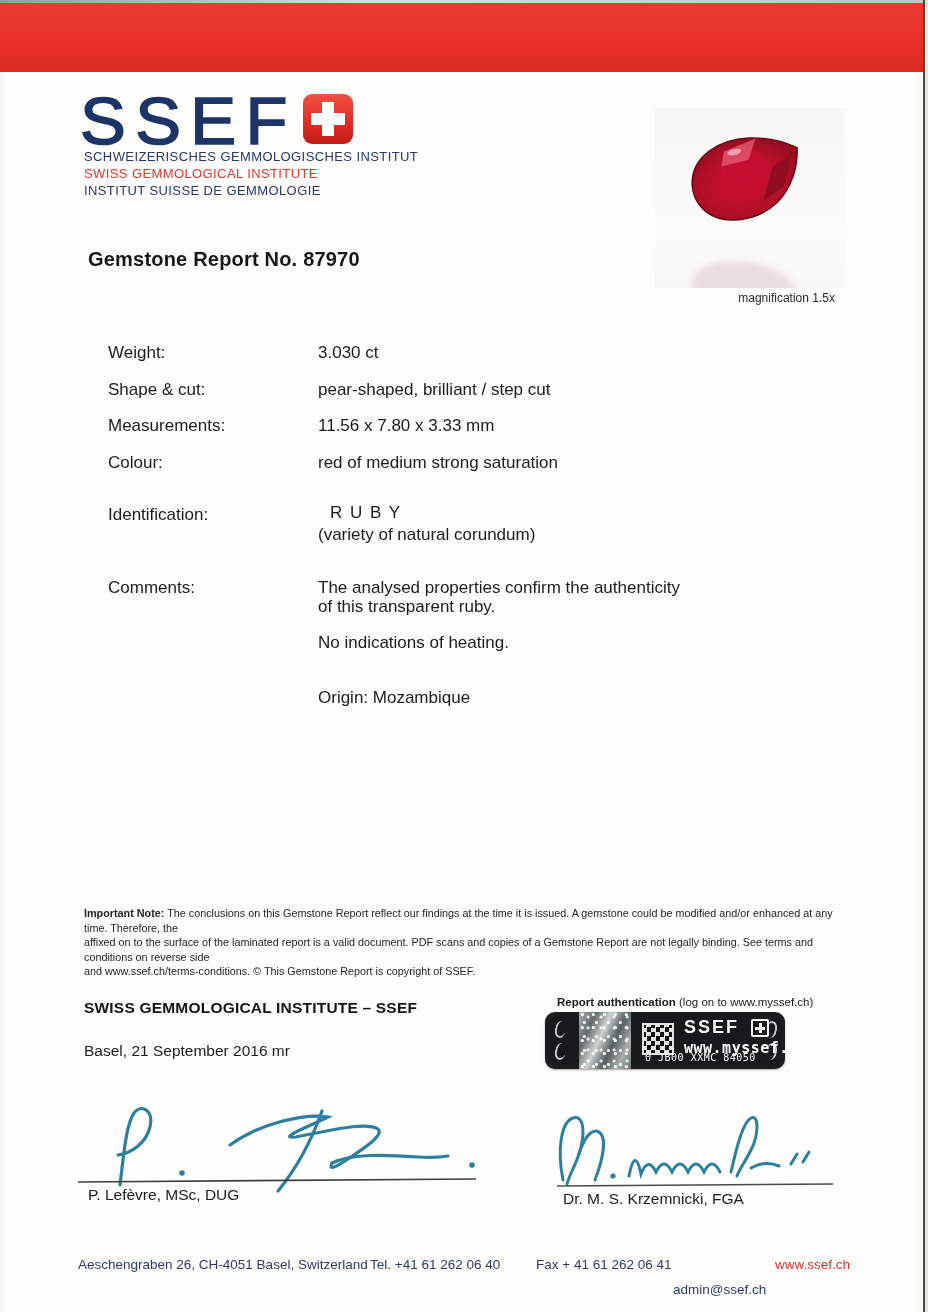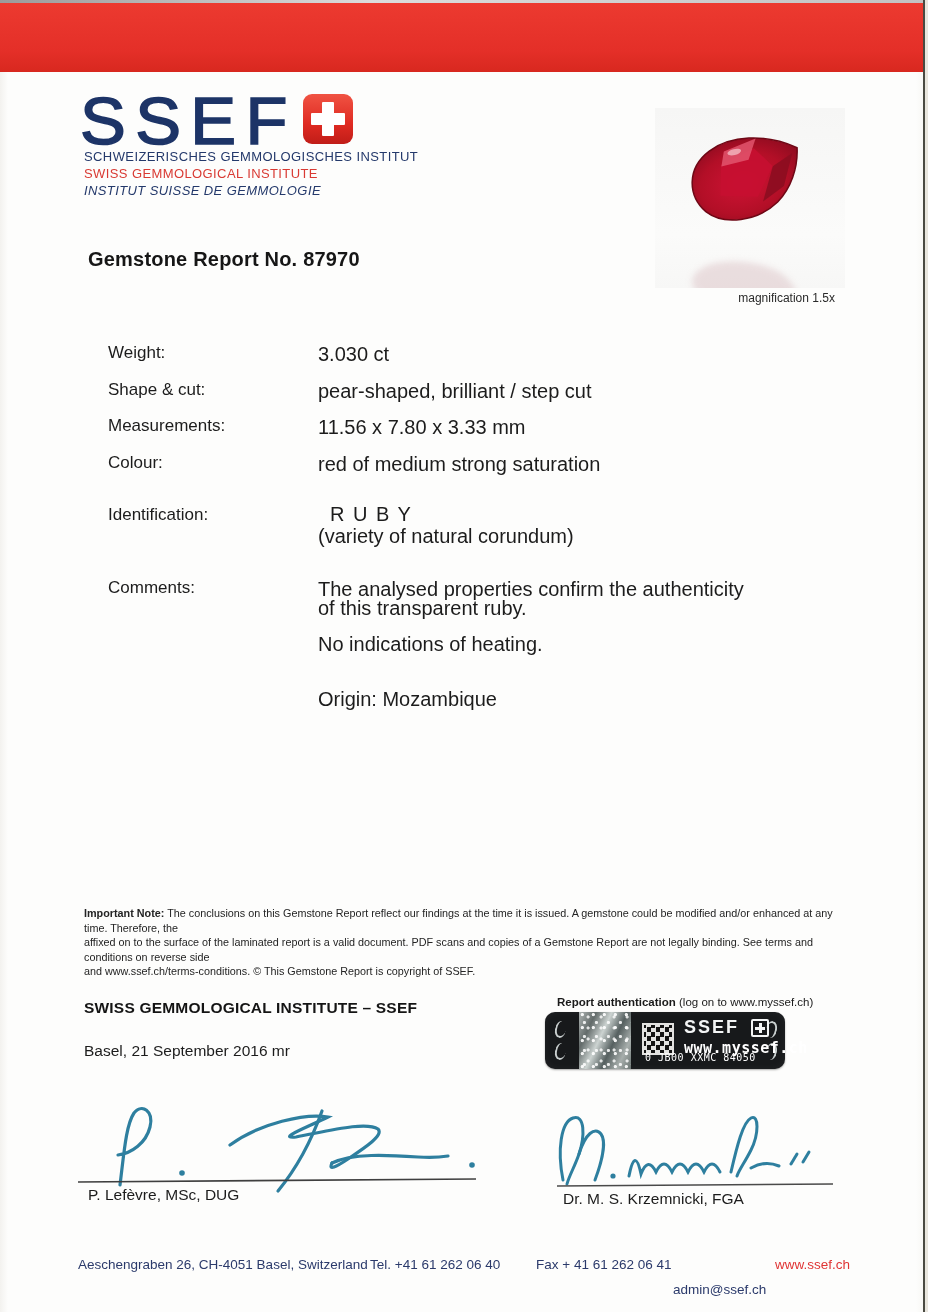--- a/index.html
+++ b/index.html
@@ -16,29 +16,29 @@
   
   .wordmark{left:80px;top:88px;font-size:66px;font-weight:400;color:#1d3467;
     letter-spacing:9px;-webkit-text-stroke:1.6px #1d3467;line-height:1;transform:scaleX(1.04);transform-origin:left;}
   .cross-box{left:303px;top:94px;width:50px;height:50px;border-radius:9px;
     background:linear-gradient(180deg,#f05343,#df2a22 60%,#c01d18);}
   .cross-box .v{position:absolute;left:19px;top:8px;width:12px;height:34px;background:#fff;border-radius:1px;}
   .cross-box .h{position:absolute;left:8px;top:19px;width:34px;height:12px;background:#fff;border-radius:1px;}
   .subline{left:84px;font-size:13px;letter-spacing:.4px;font-weight:400;}
   .sub1{top:149px;color:#24396b;text-align:center;}
   .sub2{top:166px;color:#d93a33;}
-  .sub3{top:183px;color:#24396b;font-style:italic;}
+  .sub3{top:183px;color:#24396b;}
   
   .photo{left:655px;top:108px;width:190px;height:180px;background:linear-gradient(180deg,#f6f6f5,#fbfbfa 70%,#f7f7f6);}
   .caption{top:291px;right:93px;font-size:12px;color:#2a2a2a;}
   
   .title{left:88px;top:248px;font-size:20px;font-weight:700;color:#161616;letter-spacing:.2px;}
   
   .lbl{left:108px;font-size:17px;color:#1c1c1c;}
-  .val{left:318px;font-size:20px;color:#1c1c1c;}
+  .val{left:318px;font-size:17px;color:#1c1c1c;}
   .ruby{letter-spacing:1.5px;margin-left:12px;}
   
   .note{left:84px;top:906px;width:775px;font-size:10.8px;line-height:14.6px;color:#242424;}
   .note .b{font-weight:700;}
   
   .inst{left:84px;top:999px;font-size:15.5px;font-weight:700;color:#141414;letter-spacing:.2px;}
   .dateline{left:84px;top:1042px;font-size:15.5px;color:#1c1c1c;}
   
   .auth-head{left:557px;top:996px;font-size:11.5px;color:#1a1a1a;}
   .auth-head .b{font-weight:700;}

